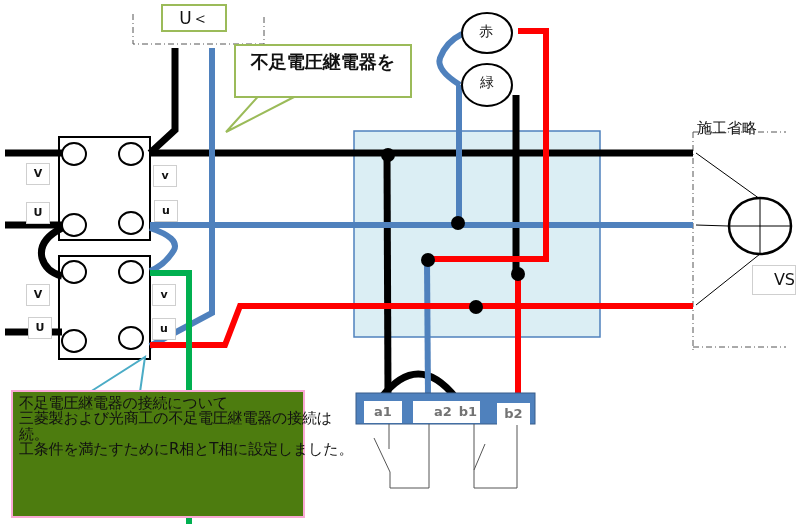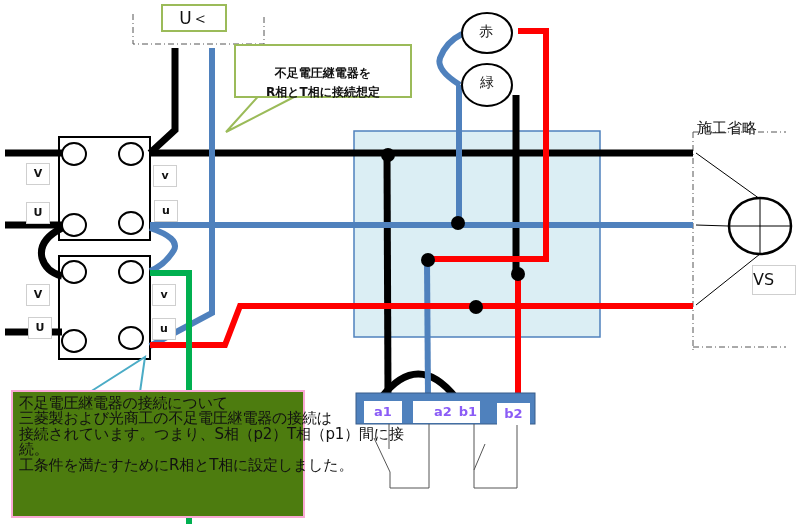--- a/index.html
+++ b/index.html
@@ -8,39 +8,39 @@
   .callout-box {
     position: absolute; left: 11px; top: 390px; width: 294px; height: 128px;
     border: 2px solid #f9a8d4; background: #4d7c0f; box-sizing: border-box;
     padding: 4px 6px; font-size: 15px; line-height: 15.4px; color: #111;
     font-family: "DejaVu Sans", sans-serif; letter-spacing: -0.2px;
   }
   .callout-box div { white-space: nowrap; }
   .relay-callout {
     position: absolute; left: 234px; top: 44px; width: 178px; height: 54px;
     border: 2px solid #9bbb59; background: #fff; box-sizing: border-box;
-    text-align: center; font-weight: bold; font-size: 12px; line-height: 19px;
-    padding-top: 18px; color: #111; font-family: "DejaVu Sans", sans-serif;
+    text-align: center; font-weight: bold; font-size: 18px; line-height: 19px;
+    padding-top: 6px; color: #111; font-family: "DejaVu Sans", sans-serif;
   }
   .uvr-label {
     position: absolute; left: 161px; top: 4px; width: 66px; height: 28px;
     border: 2px solid #9bbb59; background: #fff; box-sizing: border-box;
     text-align: center; font-size: 17px; line-height: 24px; color: #111;
   }
   .small-tag {
     position: absolute; width: 24px; height: 22px; border: 1px solid #cfcfcf; background:#fff;
     box-sizing: border-box; text-align: center; font-weight: bold; font-size: 11px; line-height: 20px; color:#111;
   }
   .term {
     position: absolute; top: 401px; height: 22px; background: #fff; box-sizing: border-box;
-    text-align: center; font-weight: bold; font-size: 13px; line-height: 22px; color: #8b5cf6;
+    text-align: center; font-weight: bold; font-size: 13px; line-height: 22px; color: #737373;
   }
   .vs-tag {
     position: absolute; left: 752px; top: 265px; width: 44px; height: 30px;
-    border: 1px solid #cfcfcf; background:#fff; box-sizing: border-box; text-align:left;
+    border: 1px solid #cfcfcf; background:#fff; box-sizing: border-box; text-align:right;
     font-size: 16px; line-height: 28px; color:#111;
   }
   .omit-label { position: absolute; left: 697px; top: 119px; font-size: 15px; color: #111; }
   .lamp-label { position: absolute; font-size: 14px; color: #111; }
 </style>
 </head>
 <body>
 
 <svg width="800" height="524" viewBox="0 0 800 524">
 
@@ -120,21 +120,20 @@
   </g>
 
   <path d="M262 92 L226 132 L296 96" fill="#fff" stroke="#9bbb59" stroke-width="2"></path>
   <path d="M90 392 L145 357 L140 392" fill="#fff" stroke="#4bacc6" stroke-width="2"></path>
 </svg>
 
 <div class="uvr-label">U＜</div>
 
 <div class="relay-callout">
   <div>不足電圧継電器を</div>
-  <div>R相とT相に接続想定</div>
 </div>
 
 <div class="small-tag" style="left:26px;top:163px;">V</div>
 <div class="small-tag" style="left:26px;top:202px;">U</div>
 <div class="small-tag" style="left:153px;top:165px;">v</div>
 <div class="small-tag" style="left:154px;top:200px;">u</div>
 <div class="small-tag" style="left:26px;top:284px;">V</div>
 <div class="small-tag" style="left:28px;top:317px;">U</div>
 <div class="small-tag" style="left:152px;top:284px;">v</div>
 <div class="small-tag" style="left:152px;top:318px;">u</div>
@@ -146,16 +145,15 @@
 <div class="term" style="left:413px;width:60px;">a2</div>
 <div class="term" style="left:456px;width:24px;">b1</div>
 <div class="term" style="left:497px;width:33px;top:403px;">b2</div>
 
 <div class="omit-label">施工省略</div>
 <div class="vs-tag">VS</div>
 
 <div class="callout-box">
   <div>不足電圧継電器の接続について</div>
   <div>三菱製および光商工の不足電圧継電器の接続は</div>
-  <div>接続されています。つまり、S相（p2）T相（p1）間に接</div>
   <div>続。</div>
   <div>工条件を満たすためにR相とT相に設定しました。</div>
 </div>
 
 </body></html>

